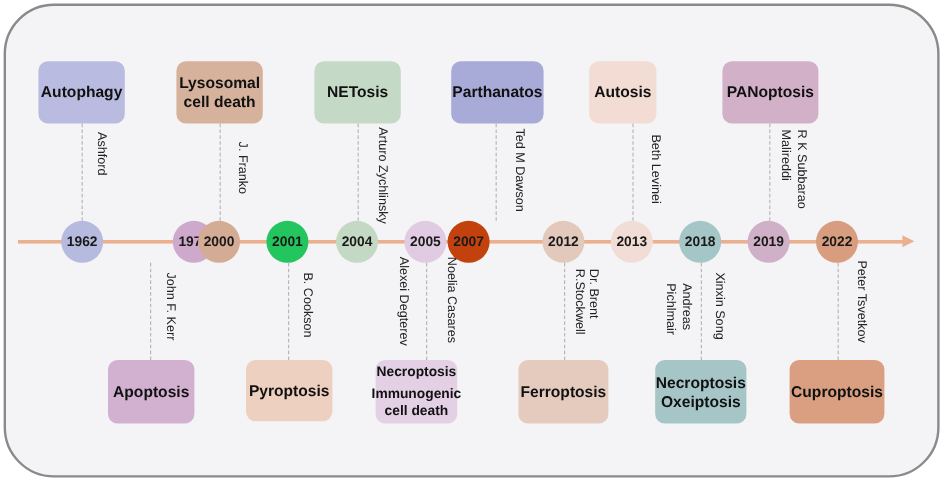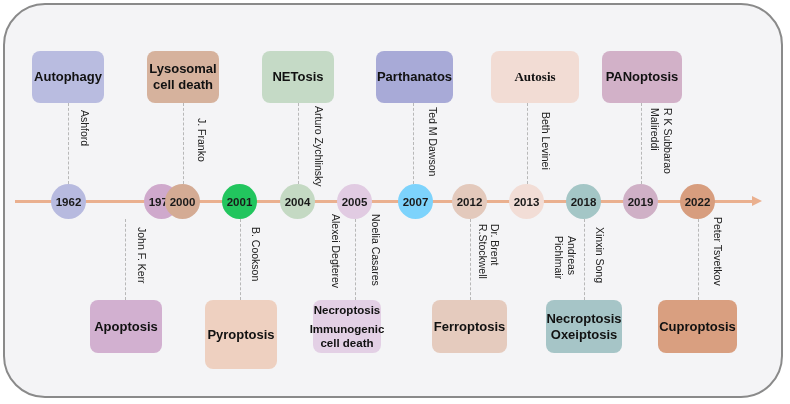--- a/index.html
+++ b/index.html
@@ -65,21 +65,21 @@
   <span>2000</span>
 </div>
 
 <div class="year" style="left:222px;background:#22c55e;">
   <span>2001</span>
 </div>
 <div class="dash" style="left:240px;top:219px;height:81px;"></div>
 <div class="name" style="left:250px;top:227px;">
   <span>B. Cookson</span>
 </div>
-<div class="box" style="left:205px;top:300px;width:72px;height:69px;background:#eed0c0;">
+<div class="box" style="left:205px;top:300px;width:72px;height:51px;background:#eed0c0;">
   <span>Pyroptosis</span>
 </div>
 
 <div class="box" style="left:262px;top:51px;width:72px;height:52px;background:#c5dac6;">
   <span>NETosis</span>
 </div>
 <div class="dash" style="left:298px;top:103px;height:81px;"></div>
 <div class="name" style="left:313px;top:106px;">
   <span>Arturo Zychlinsky</span>
 </div>
@@ -104,39 +104,39 @@
   <span>cell death</span>
 </div>
 
 <div class="box" style="left:376px;top:51px;width:77px;height:52px;background:#a8aad7;">
   <span>Parthanatos</span>
 </div>
 <div class="dash" style="left:413px;top:103px;height:81px;"></div>
 <div class="name" style="left:427px;top:107px;">
   <span>Ted M Dawson</span>
 </div>
-<div class="year" style="left:398px;background:#7dd3fc;">
+<div class="year" style="left:373px;background:#c2410c;">
   <span>2007</span>
 </div>
 
 <div class="year" style="left:452px;background:#e3c9bc;">
   <span>2012</span>
 </div>
 <div class="dash" style="left:470px;top:219px;height:81px;"></div>
 <div class="name" style="left:477px;top:224px;">
   <span>R.Stockwell</span>
 </div>
 <div class="name" style="left:489px;top:224px;">
   <span>Dr. Brent</span>
 </div>
 <div class="box" style="left:432px;top:300px;width:75px;height:53px;background:#e5cbbe;text-align:center;">
   <span>Ferroptosis</span>
 </div>
 
-<div class="box" style="left:491px;top:51px;width:88px;height:52px;background:#f2dcd4;font-family:Liberation Serif, serif;">
+<div class="box" style="left:491px;top:51px;width:56px;height:52px;background:#f2dcd4;">
   <span>Autosis</span>
 </div>
 <div class="dash" style="left:527px;top:103px;height:81px;"></div>
 <div class="name" style="left:540px;top:112px;">
   <span>Beth Levinei</span>
 </div>
 <div class="year" style="left:509px;background:#f2ddd6;">
   <span>2013</span>
 </div>
 

